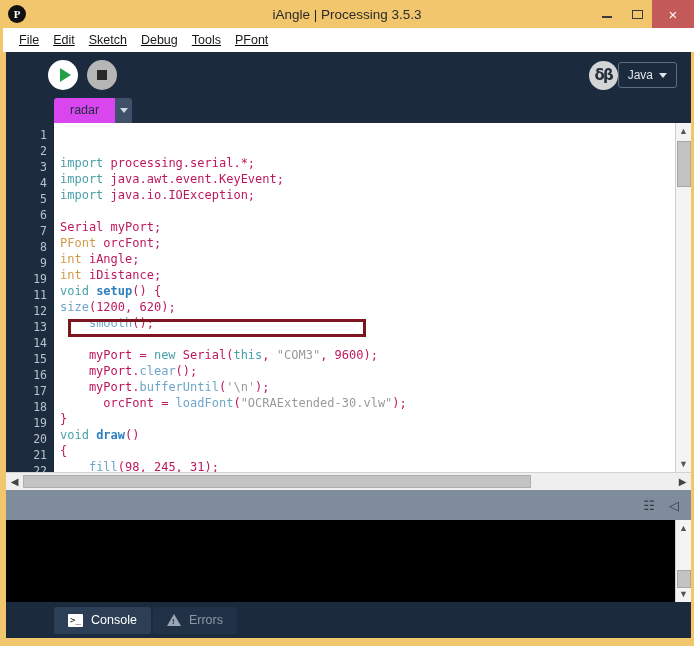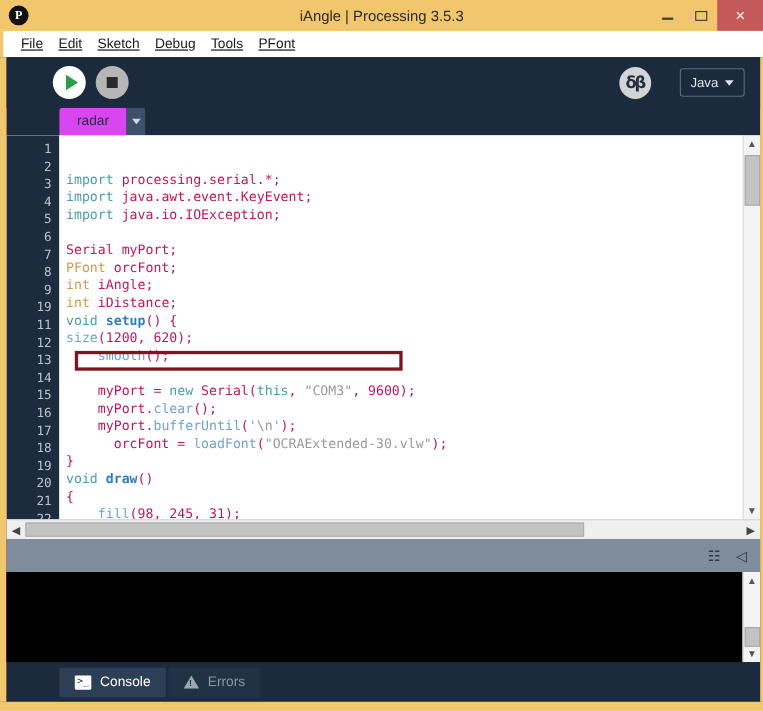--- a/index.html
+++ b/index.html
@@ -152,21 +152,21 @@
   }
   .stop-btn { background: #b6b6b6; }
   .stop-sq {
     width: 10px; height: 10px;
     background: #2a2a2a;
   }
   .toolbar-right {
     margin-left: auto;
     display: flex;
     align-items: center;
-    gap: 26px;
+    gap: 0;
   }
   .debug-btn {
     width: 29px;
     height: 29px;
     border-radius: 50%;
     background: #d2d4d6;
     display: flex;
     align-items: center;
     justify-content: center;
     color: #27313d;

